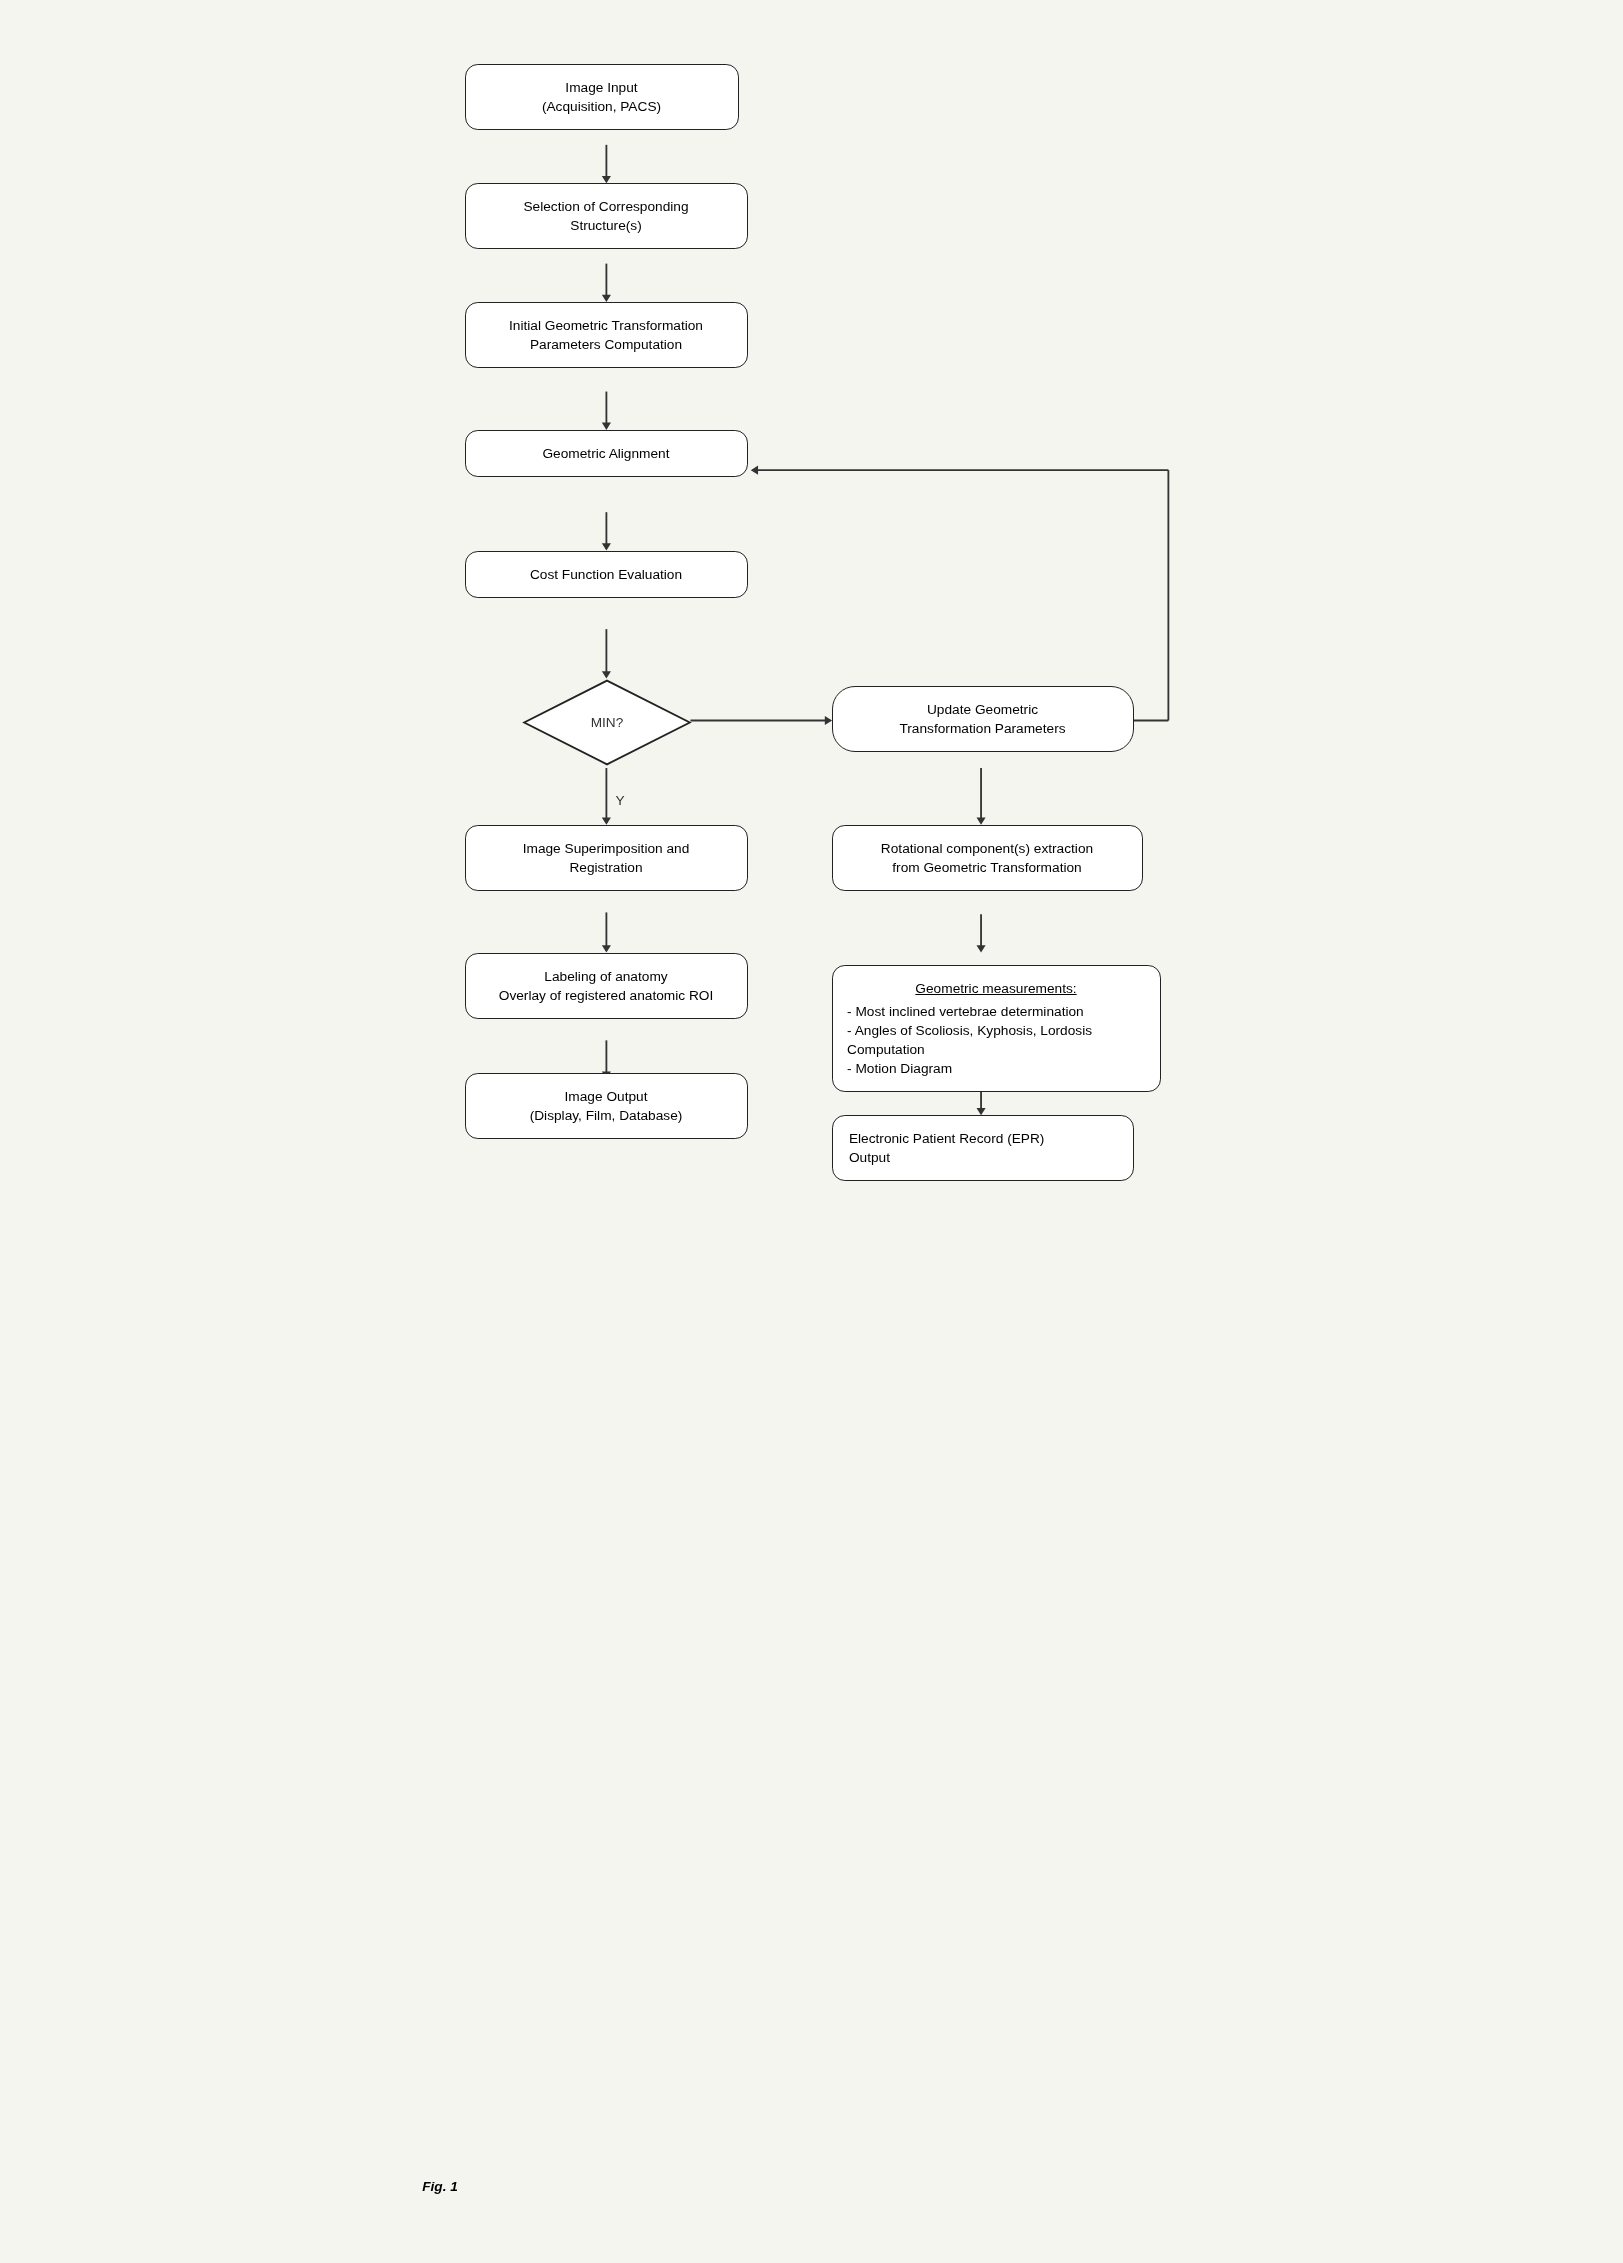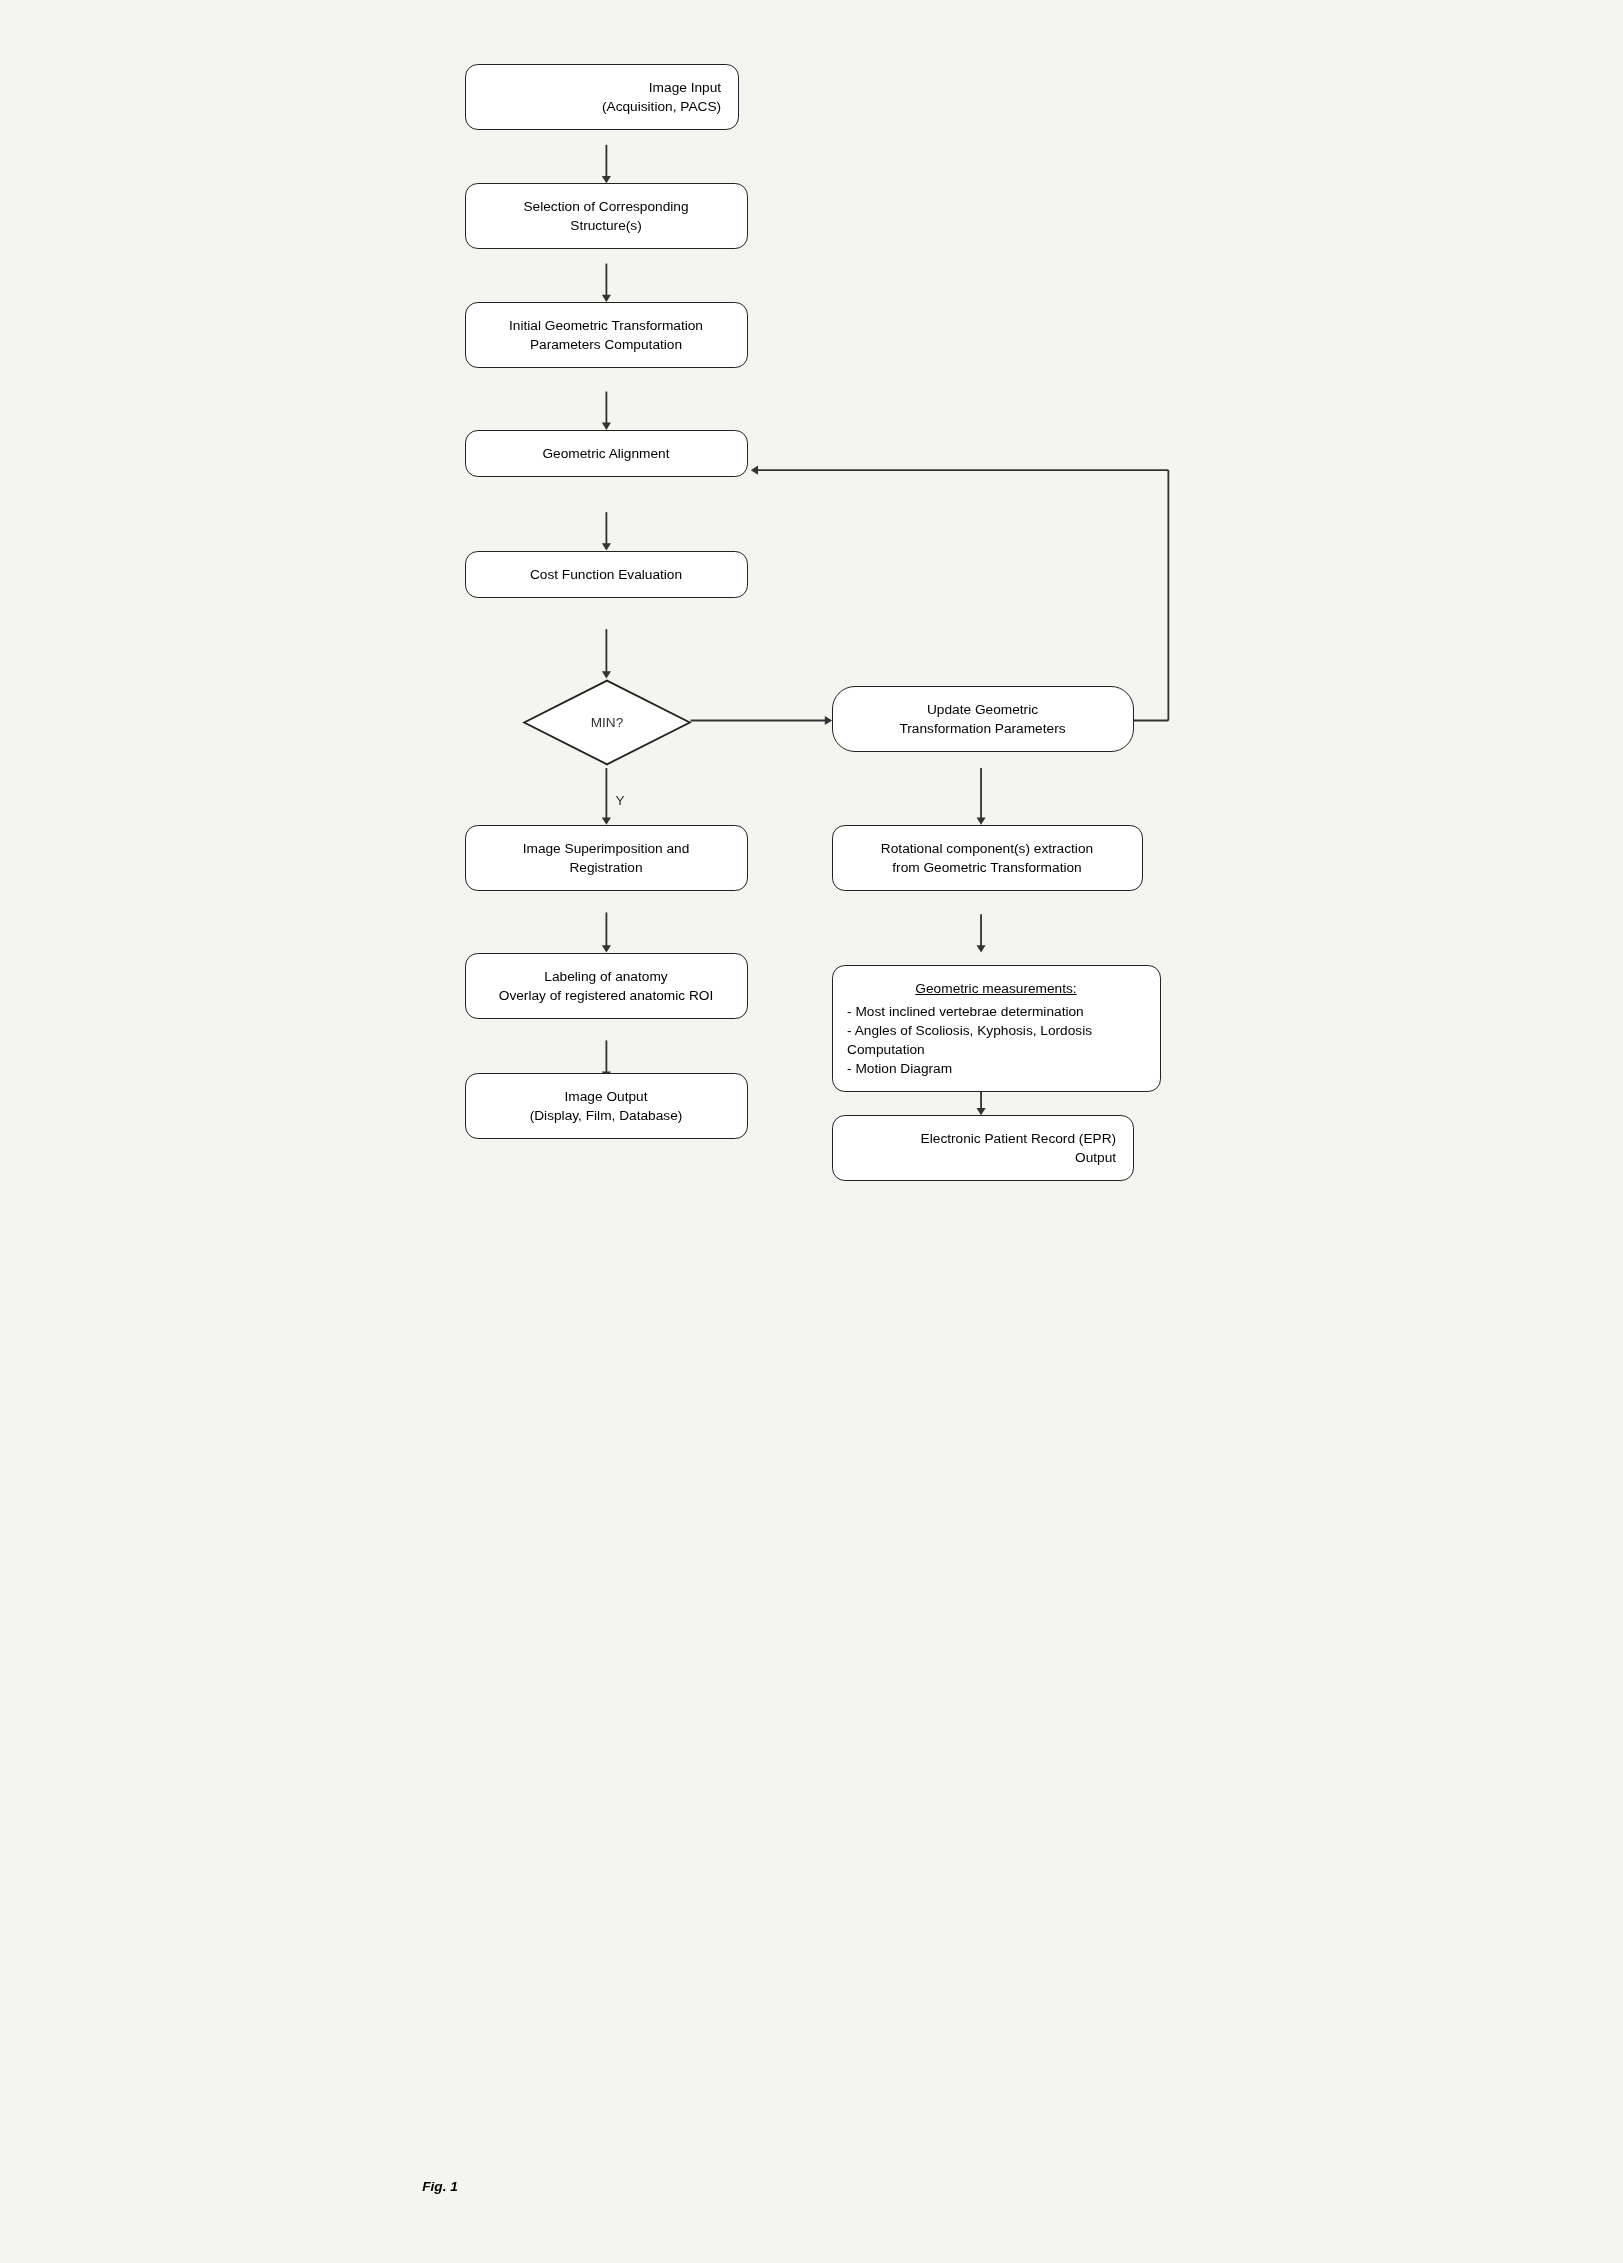--- a/index.html
+++ b/index.html
@@ -102,21 +102,21 @@
       <polygon points="615,862 610,854 620,854" fill="#333"></polygon>
 
       <line x1="615" y1="960" x2="615" y2="1000" stroke="#333" stroke-width="2"></line>
       <polygon points="615,1002 610,994 620,994" fill="#333"></polygon>
 
       <line x1="615" y1="1138" x2="615" y2="1178" stroke="#333" stroke-width="2"></line>
       <polygon points="615,1180 610,1172 620,1172" fill="#333"></polygon>
 
     </svg>
 
-    <div class="box box-left" style="top: 27.4px; width: 274px; text-align: right;">
+    <div class="box box-left" style="top: 27.4px; width: 274px;">
       <span>Image Input</span><br>
       <span>(Acquisition, PACS)</span>
     </div>
 
     <div class="box box-left" style="top: 265px; width: 283px;">
       <span>Initial Geometric Transformation</span><br>
       <span>Parameters Computation</span>
     </div>
 
     <div class="box box-left" style="top: 146px; width: 283px;">
@@ -166,21 +166,21 @@
       <div style="margin-top:3.7px;">- Most inclined vertebrae determination</div>
       <div>- Angles of Scoliosis, Kyphosis, Lordosis Computation</div>
       <div>- Motion Diagram</div>
     </div>
 
     <div class="box box-left" style="top: 1036px; width: 283px;">
       <span>Image Output</span><br>
       <span>(Display, Film, Database)</span>
     </div>
 
-    <div class="box" style="top: 1078px; left: 413px; width: 302px; text-align:right;">
+    <div class="box" style="top: 1078px; left: 413px; width: 302px; text-align:left;">
       <span>Electronic Patient Record (EPR)</span><br>
       <span>Output</span>
     </div>
 
   </div>
 
   <div class="fig-caption">
     <span>Fig. 1</span>
   </div>
 </div>

